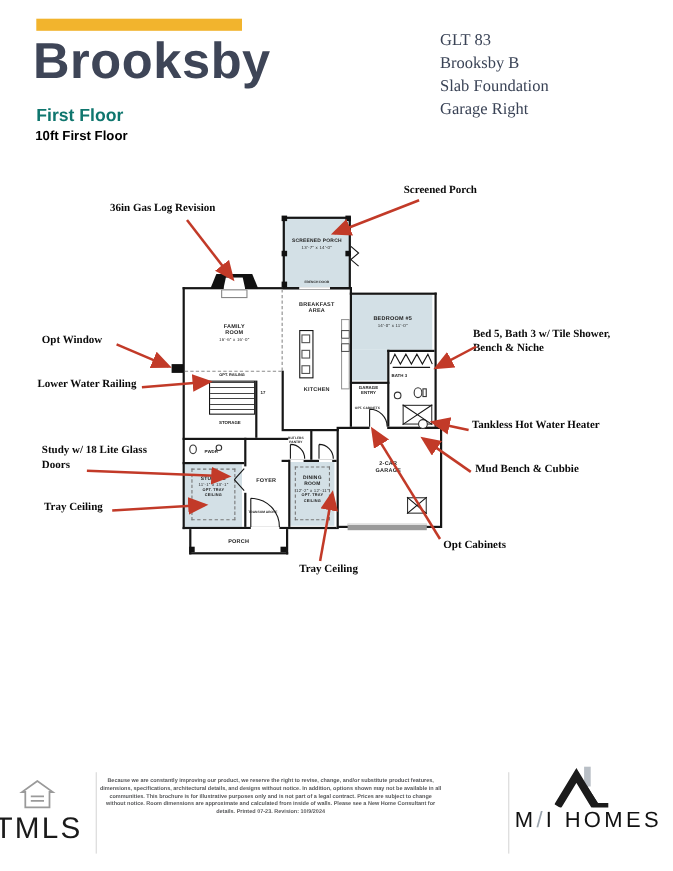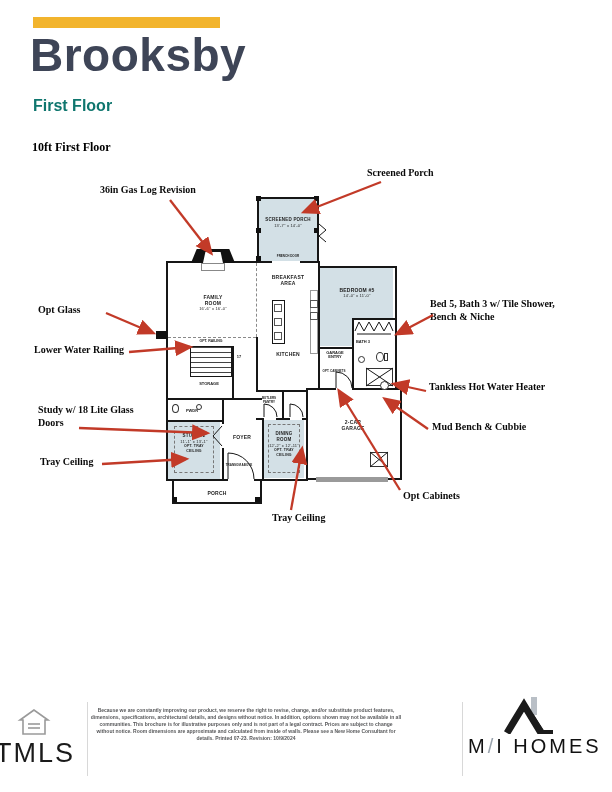--- a/index.html
+++ b/index.html
@@ -2,21 +2,21 @@
 <html><head>
 <meta charset="utf-8">
 <style>
   html,body{margin:0;padding:0;background:#fff;}
   .page{position:relative;width:612px;height:792px;background:#ffffff;overflow:hidden;
         font-family:"Liberation Sans",sans-serif;}
   
   .accent-bar{position:absolute;left:33px;top:17px;width:187px;height:11px;background:#F2B42D;}
   .title{position:absolute;left:30px;top:28px;font-size:46px;font-weight:600;color:#3E4557;letter-spacing:.5px;}
   .subtitle{position:absolute;left:33px;top:97px;font-size:16px;font-weight:700;color:#0f766e;}
-  .speclabel{position:absolute;left:32px;top:116px;font-family:Liberation Serif, serif;font-weight:700;font-size:12px;color:#000;margin-top:24px;}
+  .speclabel{position:absolute;left:32px;top:116px;font-family:Liberation Sans, sans-serif;font-weight:700;font-size:12px;color:#000;}
   .planinfo{position:absolute;left:400px;top:27px;font-family:"Liberation Serif",serif;font-size:15px;color:#3A4356;line-height:21px;}
   
   .ann{position:absolute;font-family:"Liberation Serif",serif;font-weight:700;font-size:10px;color:#0a0a0a;white-space:nowrap;line-height:12.5px;}
   .ann span{display:block;}
   
   .wall{position:absolute;background:#161616;}
   .shade{position:absolute;background:#D3E0E6;}
   .room-outline{position:absolute;border:2px solid #161616;background:#fff;box-sizing:border-box;}
   .gap{position:absolute;background:#fff;}
   .dash-v{position:absolute;border-left:1px dashed #8a8a8a;}
@@ -51,20 +51,26 @@
 </style>
 </head>
 <body>
 
 <div class="page">
 
   <div class="accent-bar"></div>
   <div class="title">Brooksby</div>
   <div class="subtitle">First Floor</div>
   <div class="speclabel">10ft First Floor</div>
+  <div class="planinfo">
+    <div>GLT 83</div>
+    <div>Brooksby B</div>
+    <div>Slab Foundation</div>
+    <div>Garage Right</div>
+  </div>
 
   <div>
     <div class="room-outline" style="left:257px;top:197px;width:62px;height:66px;background:#D3E0E6;"></div>
     <div class="shade" style="left:320px;top:268px;width:73px;height:50px;"></div>
     <div class="shade" style="left:320px;top:318px;width:32px;height:28px;"></div>
     <div class="shade" style="left:168px;top:420px;width:52px;height:59px;"></div>
     <div class="shade" style="left:264px;top:420px;width:40px;height:58px;"></div>
   </div>
 
   <div>
@@ -182,21 +188,21 @@
     <div class="tiny" style="left:258px;top:396px;width:22px;font-size:3px;">BUTLERS PANTRY</div>
     <div class="rl" style="left:331px;top:419px;width:44px;">
       <span style="display:block;width:26px;margin:0 auto;">2-CAR GARAGE</span>
     </div>
     <div class="rl" style="left:197px;top:490px;width:40px;">PORCH</div>
   </div>
 
   <div>
     <div class="ann" style="left:100px;top:184px;">36in Gas Log Revision</div>
     <div class="ann" style="left:367px;top:167px;">Screened Porch</div>
-    <div class="ann" style="left:38px;top:304px;">Opt Glass</div>
+    <div class="ann" style="left:38px;top:304px;">Opt Window</div>
     <div class="ann" style="left:34px;top:344px;">Lower Water Railing</div>
     <div class="ann" style="left:430px;top:298px;">
       <span>Bed 5, Bath 3 w/ Tile Shower,</span>
       <span>Bench &amp; Niche</span>
     </div>
     <div class="ann" style="left:429px;top:381px;">Tankless Hot Water Heater</div>
     <div class="ann" style="left:38px;top:404px;">
       <span>Study w/ 18 Lite Glass</span>
       <span>Doors</span>
     </div>

